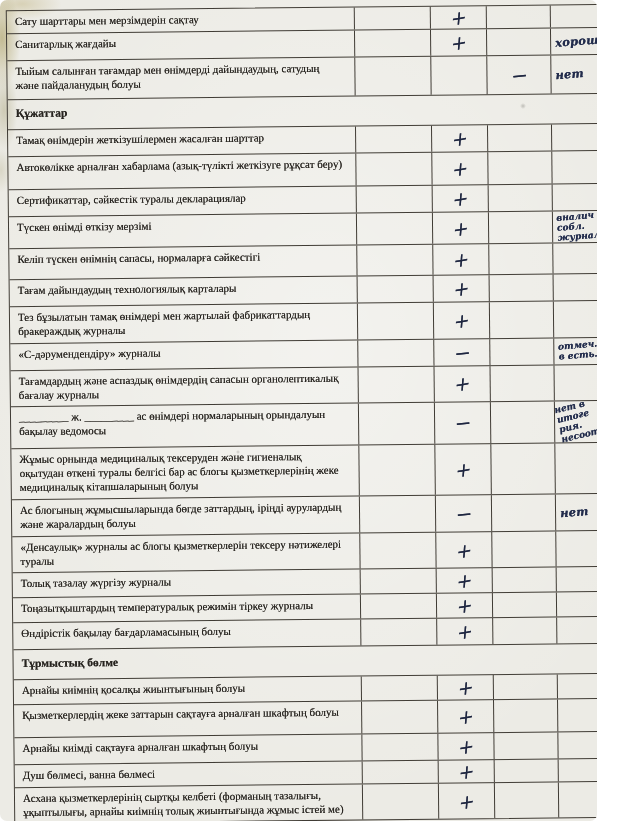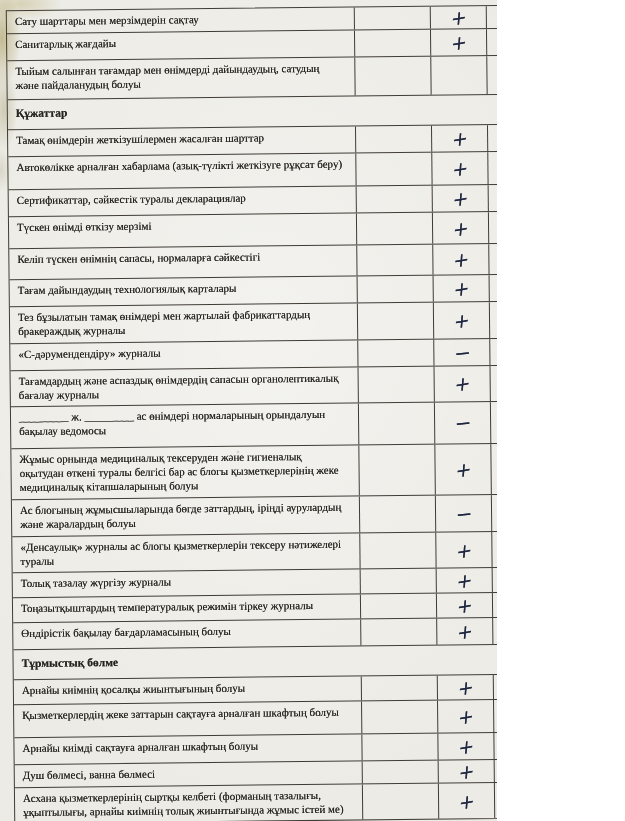--- a/index.html
+++ b/index.html
@@ -1,30 +1,31 @@
 <!DOCTYPE html>
 <html><head>
 <meta charset="utf-8">
 <style>
   html,body { margin:0; padding:0; }
   body {
     width:625px; height:821px;
     font-family:"Liberation Serif", serif;
   }
   .page {
-    position:relative; width:497px; height:821px; overflow:hidden;
+    position:relative; width:597px; height:821px; overflow:hidden;
     background:
       radial-gradient(ellipse 26px 70px at 2px 38px,  rgba(168,155,92,.60), rgba(168,155,92,0) 72%),
       radial-gradient(ellipse 18px 55px at 4px 110px, rgba(150,142,90,.35), rgba(150,142,90,0) 75%),
       radial-gradient(ellipse 55px 22px at 22px 4px,  rgba(185,170,112,.40), rgba(185,170,112,0) 72%),
       radial-gradient(ellipse 14px 30px at 1px 170px, rgba(150,142,90,.22), rgba(150,142,90,0) 75%),
       radial-gradient(circle 3px at 523px 106px, rgba(100,98,92,.35), rgba(100,98,92,0) 100%),
       radial-gradient(circle 2px at 238px 452px, rgba(100,98,92,.30), rgba(100,98,92,0) 100%),
       radial-gradient(ellipse 420px 560px at 54% 42%, rgba(255,255,255,.38), rgba(255,255,255,0) 85%),
       #ecebe5;
+    border-radius: 7px;
   }
   .table-wrap {
     position:absolute; left:10px; top:7px; width:601px;
     border:1.6px solid #403c35;
     transform:rotate(-0.6deg);
     transform-origin:50% 50%;
   }
   .row {
     display:grid;
     grid-template-columns:348px 76px 56px 64px 55px;

